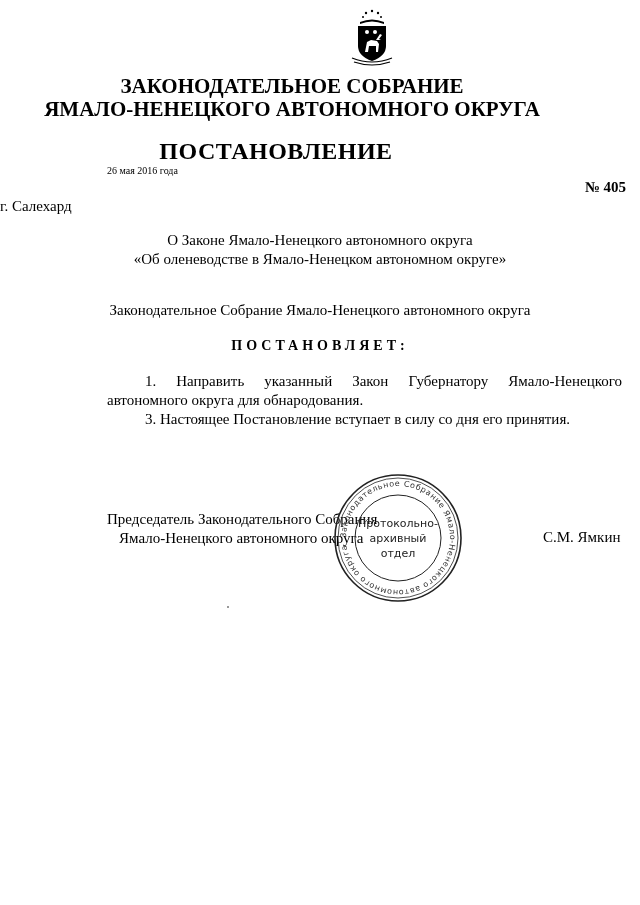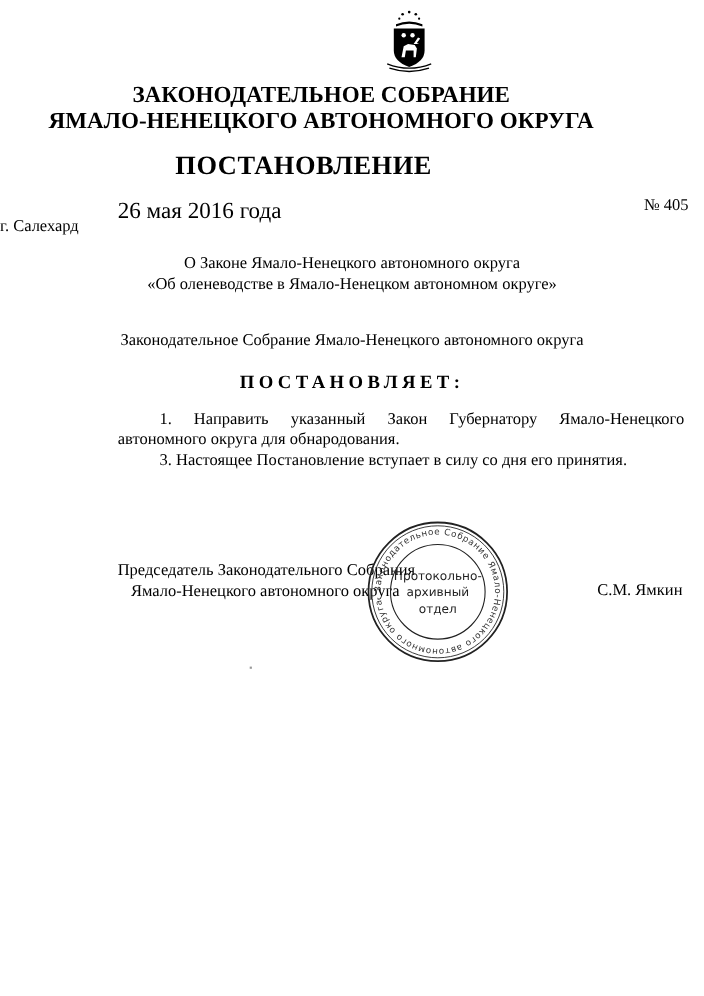--- a/index.html
+++ b/index.html
@@ -4,28 +4,28 @@
 <style>
   html, body { margin: 0; padding: 0; background: #ffffff; }
   body { width: 640px; height: 905px; position: relative; overflow: hidden;
          font-family: "Liberation Serif", "DejaVu Serif", serif; color: #000; }
   .abs { position: absolute; }
   .emblem { left: 349px; top: 8px; width: 46px; height: 60px; }
   .org { left: 0; width: 584px; text-align: center; font-weight: bold; font-size: 21px; line-height: 23px; }
   .org1 { top: 75px; }
   .org2 { top: 98px; }
   .doctype { left: 0; width: 552px; top: 138px; text-align: center; font-weight: bold; font-size: 24px; letter-spacing: 0.5px; }
-  .date { left: 107px; top: 179px; font-size: 21px; text-align: center; }
-  .number { right: 14px; top: 179px; font-size: 15px; }
+  .date { left: 107px; top: 165px; font-size: 10px; text-align: center; }
+  .number { right: 14px; top: 179px; font-size: 15px; font-weight: bold; }
   .city { left: 0; width: 640px; top: 198px; font-size: 15px; }
   .subject { left: 0; width: 640px; text-align: center; font-size: 15px; }
   .subj1 { top: 232px; }
   .subj2 { top: 251px; }
   .preamble { left: 0; width: 640px; top: 302px; text-align: center; font-size: 15px; }
-  .decree { left: 0; width: 640px; top: 338px; text-align: center; font-weight: bold; font-size: 17px; letter-spacing: 4px; }
+  .decree { left: 0; width: 640px; top: 338px; text-align: center; font-weight: bold; font-size: 14px; letter-spacing: 4px; }
   .body-text { left: 107px; width: 515px; top: 372px; font-size: 15px; line-height: 19px; }
   .item { text-align: justify; text-align-last: left; text-indent: 38px; margin: 0; }
   .signer { left: 107px; top: 510px; font-size: 15px; line-height: 19px; }
   .signer .l2 { padding-left: 12px; }
   .signer-name { left: 543px; top: 529px; font-size: 15px; }
   .stamp { left: 332px; top: 472px; width: 132px; height: 132px; }
   .stamp-center { left: 332px; top: 472px; width: 132px; height: 132px; display: flex; flex-direction: column;
                   align-items: center; justify-content: center; font-family: "DejaVu Sans", sans-serif;
                   font-size: 11px; line-height: 15px; color: #222; }
   .dot { left: 227px; top: 606px; width: 2px; height: 2px; background: #999; }

